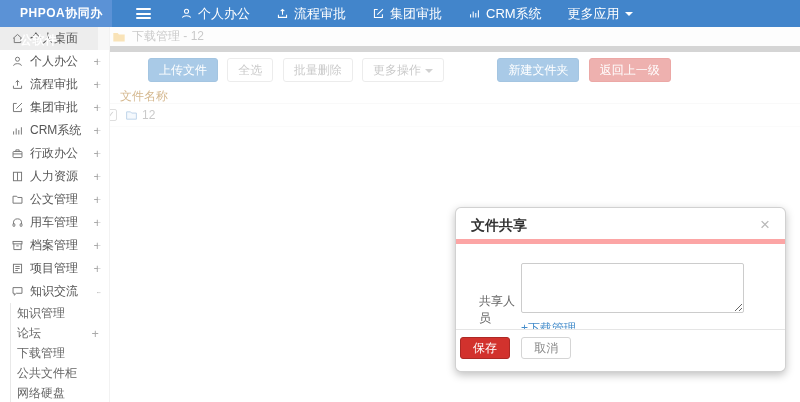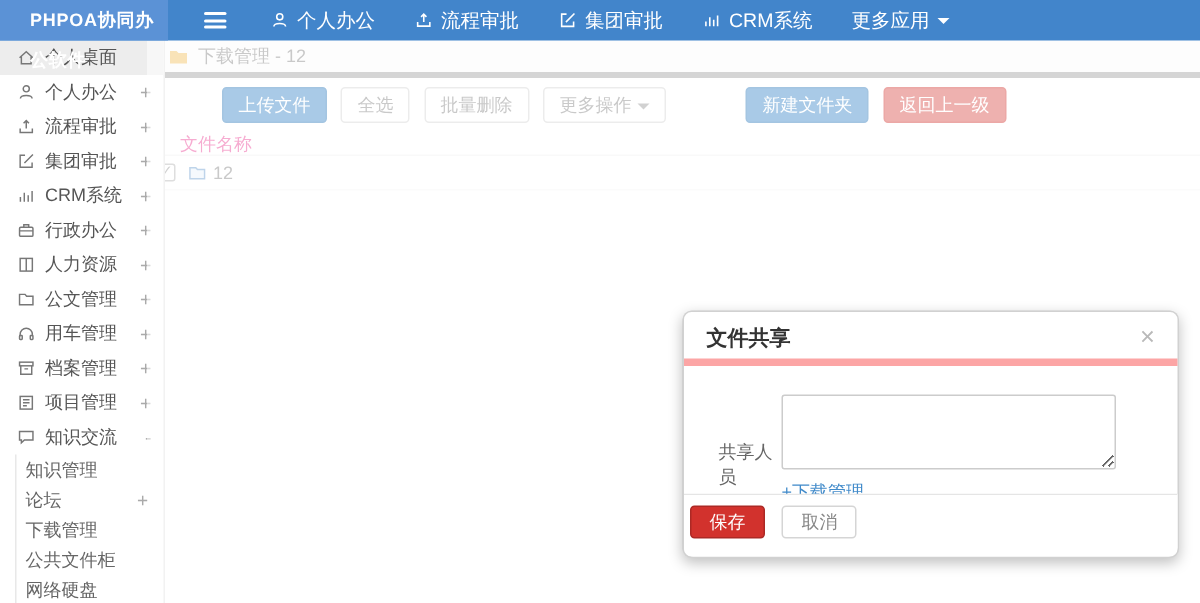--- a/index.html
+++ b/index.html
@@ -31,30 +31,30 @@
   .side-item .sicon { width:13px; height:13px; margin-right:6px; flex:none; display:flex; }
   .side-item svg { width:13px; height:13px; stroke:#777; fill:none; stroke-width:1.2; }
   .expand { margin-left:auto; color:#aaa; font-size:13px; line-height:1; cursor:pointer; }
   .sub-list { margin-left:10px; border-left:1px solid #e8e8e8; }
   .sub-item { height:20px; display:flex; align-items:center; padding:0 10px 0 6px;
     color:#666; cursor:pointer; }
 
   
   .content { position:absolute; top:27px; left:98px; right:0; bottom:0; background:#fff; }
   .breadcrumb { height:25px; display:flex; align-items:center; gap:6px; padding-left:14px;
-    background:#fbfbfb; border-bottom:4px solid #a3a3a3; color:#888; }
+    background:#fbfbfb; border-bottom:6px solid #a3a3a3; color:#888; }
   .toolbar { padding:6px 0 6px 6px; height:36px; }
   .btn { display:inline-block; height:24px; line-height:22px; padding:0 10px; border-radius:3px;
     font-size:12px; margin-right:6px; border:1px solid transparent; cursor:pointer; vertical-align:top; }
   .btn-primary { background:#428bca; border-color:#357ebd; color:#fff;margin-left:44px; }
   .btn-default { background:#fff; border-color:#d5d5d5; color:#888; }
   .btn-danger  { background:#d9534f; border-color:#d43f3a; color:#fff; }
   .caret-g { width:0; height:0; border-left:4px solid transparent; border-right:4px solid transparent;
     border-top:4px solid #999; display:inline-block; margin-left:4px; vertical-align:middle; }
-  .thead { height:16px; line-height:16px; padding-left:22px; color:#ec4899;
+  .thead { height:16px; line-height:16px; padding-left:22px; color:#a16207;
     border-bottom:1px solid #f2f2f2; }
   .file-row { height:23px; display:flex; align-items:center; padding-left:7px;
     border-bottom:1px solid #f5f5f5; color:#888; cursor:pointer; }
   .checkbox { width:12px; height:12px; border:1px solid #b5b5b5; border-radius:2px; background:#fff;
     color:#9a9a9a; font-size:10px; line-height:10px; text-align:center; margin-right:8px; flex:none; cursor:pointer; }
   .file-row .ficon { margin-right:4px; display:flex; }
 
   
   .overlay { position:absolute; top:27px; left:98px; right:0; bottom:0;
     background:rgba(255,255,255,0.55); z-index:15; }

